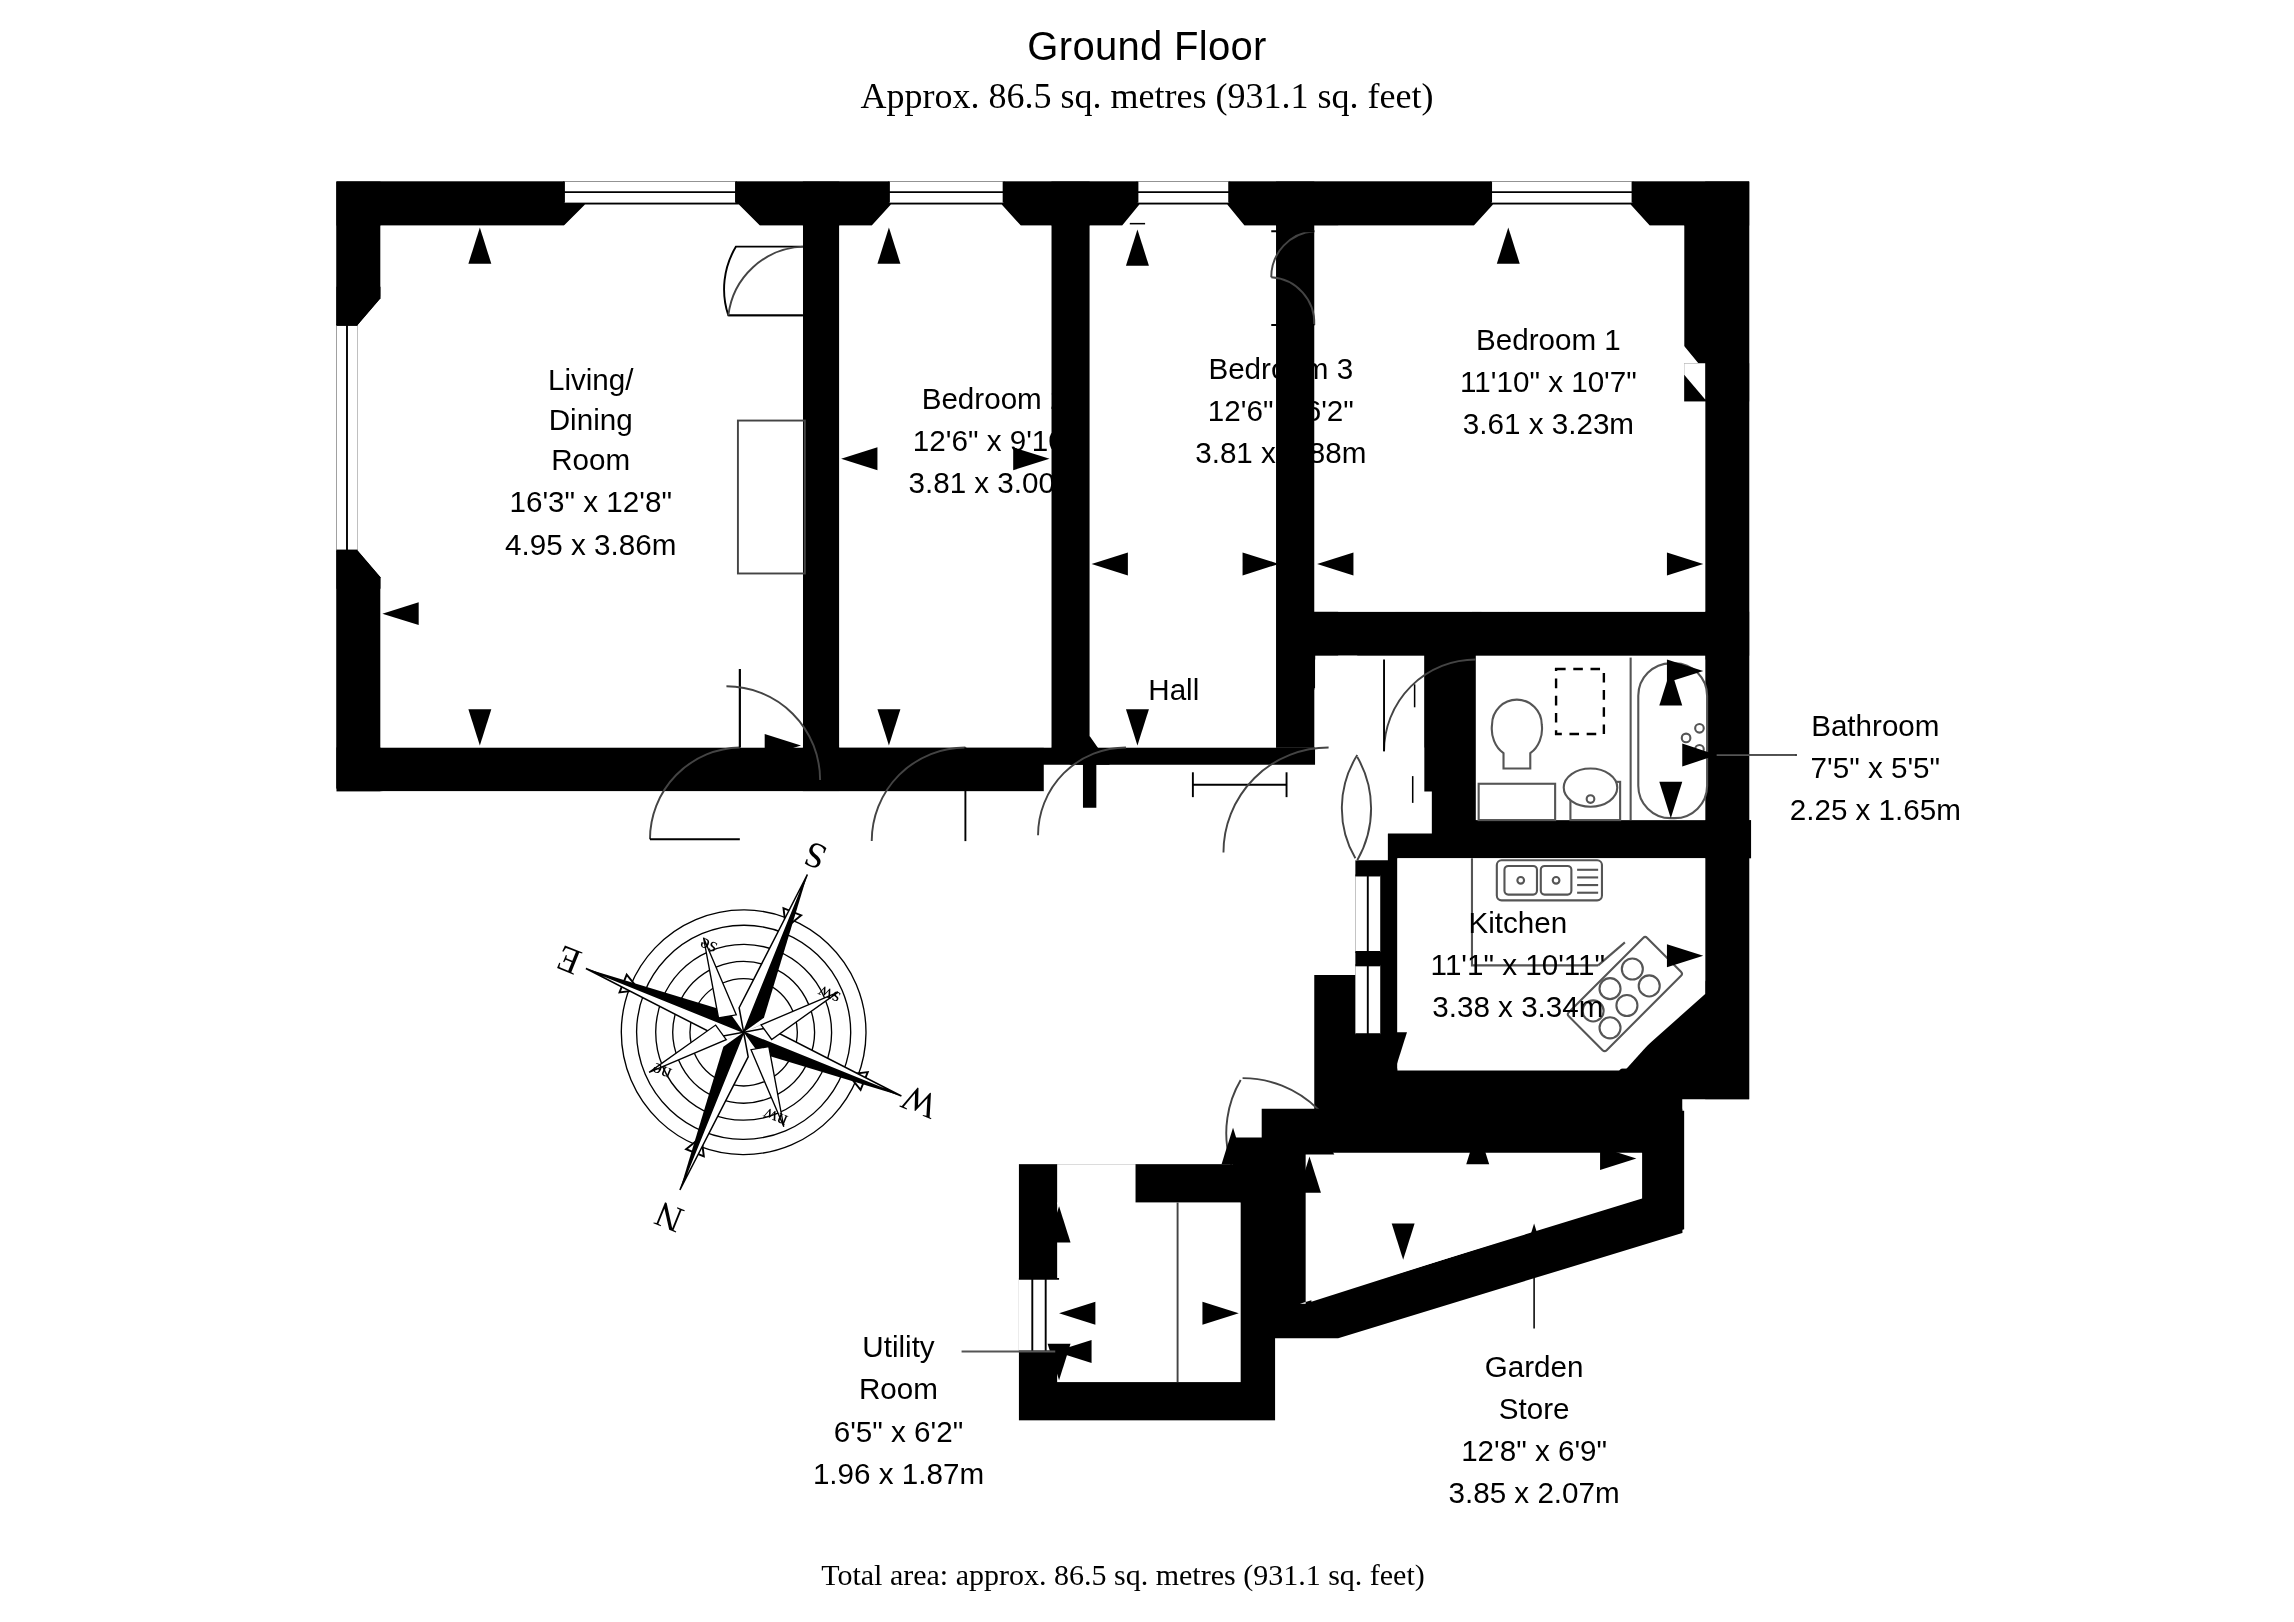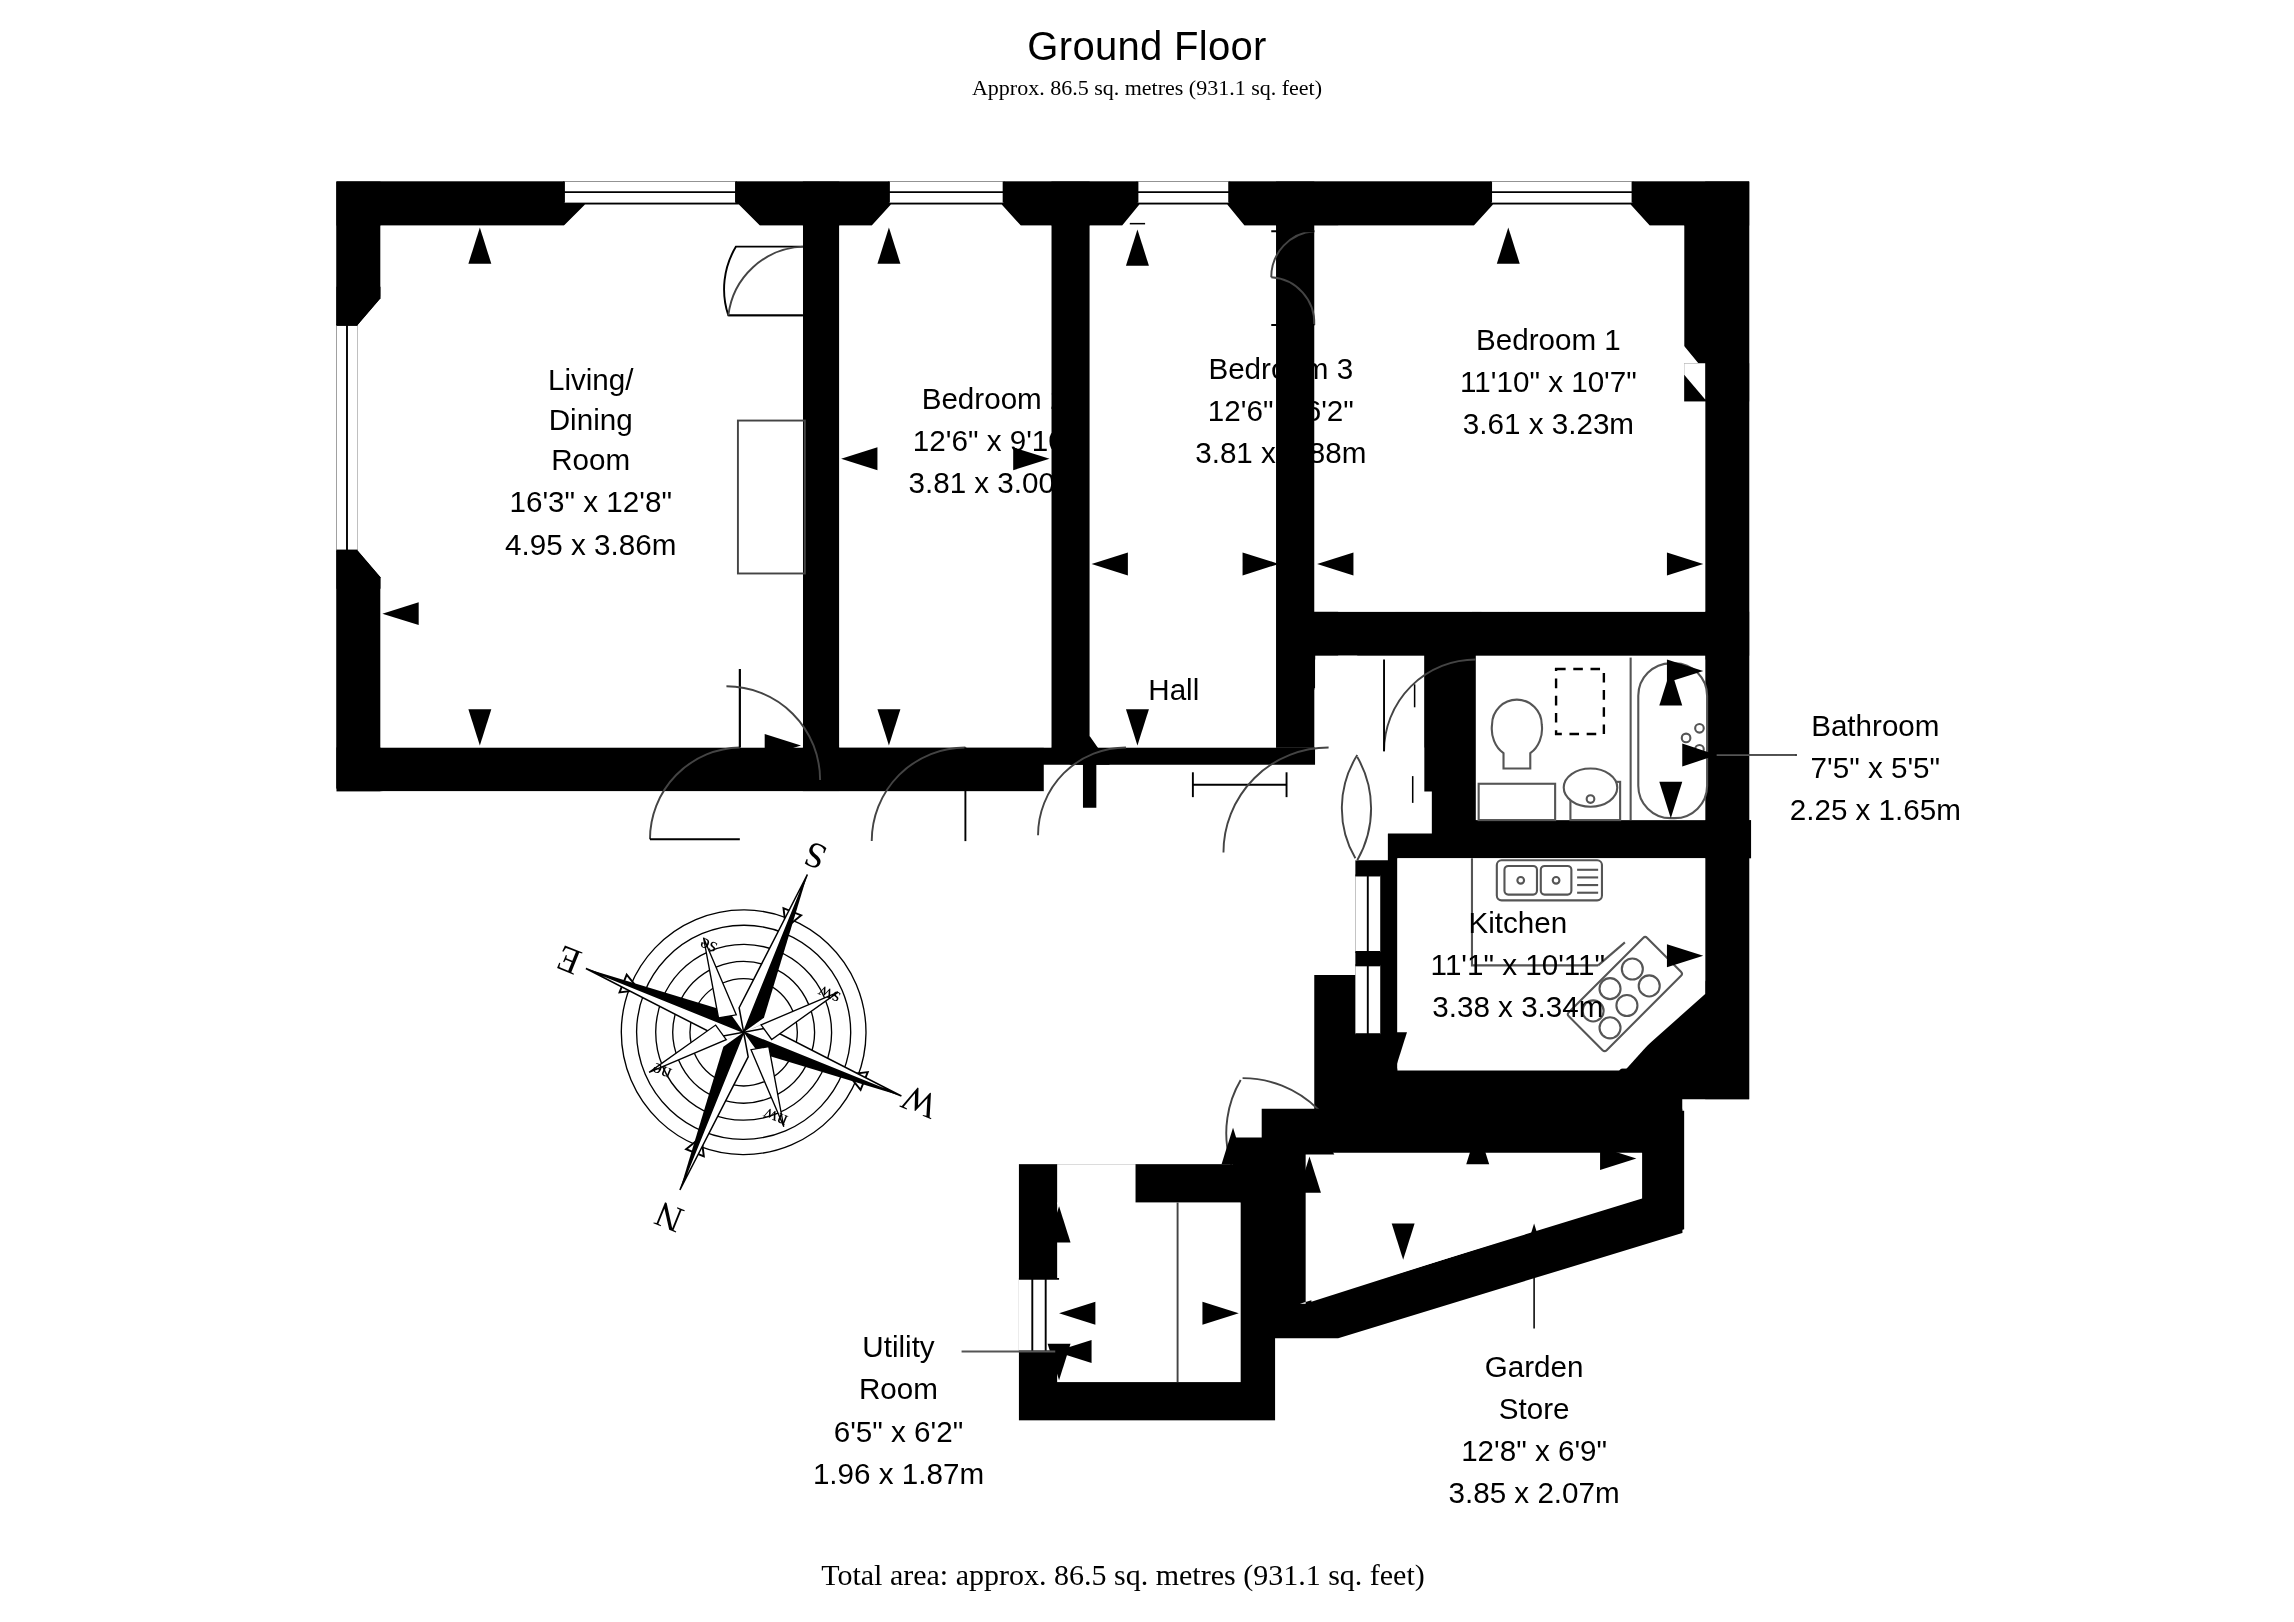--- a/index.html
+++ b/index.html
@@ -31,21 +31,21 @@
   .title-main {
     font-family: "Liberation Sans", sans-serif;
     font-size: 40px;
     font-weight: 400;
     letter-spacing: 0.3px;
     line-height: 1.15;
     color: #000;
   }
   .title-sub {
     font-family: "Liberation Serif", serif;
-    font-size: 22px;
+    font-size: 36px;
     font-weight: 400;
     margin-top: 5.7px;
     color: #000;
   }
   .footer-block {
     position: absolute;
     top: 1558px;
     left: 0;
     width: 2246px;
     text-align: center;

